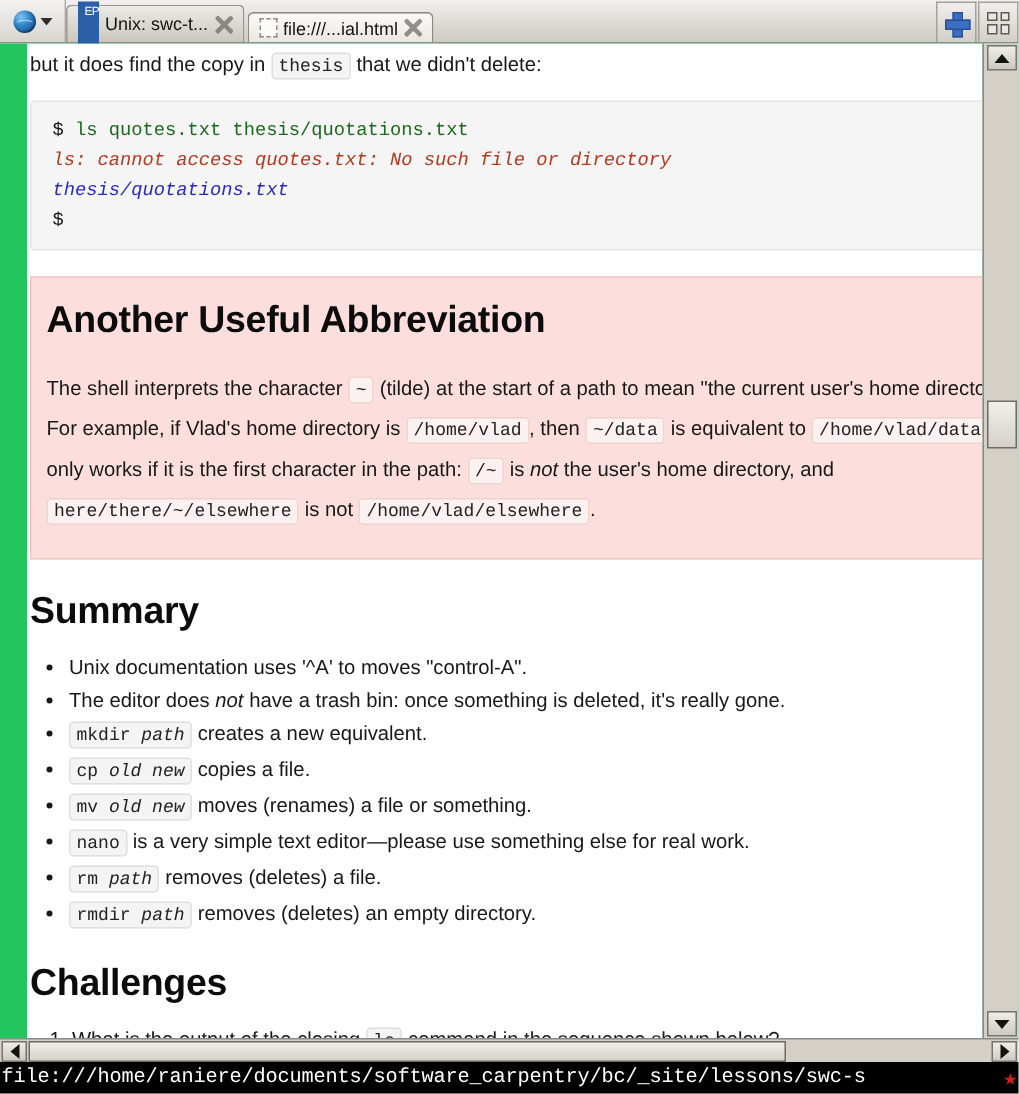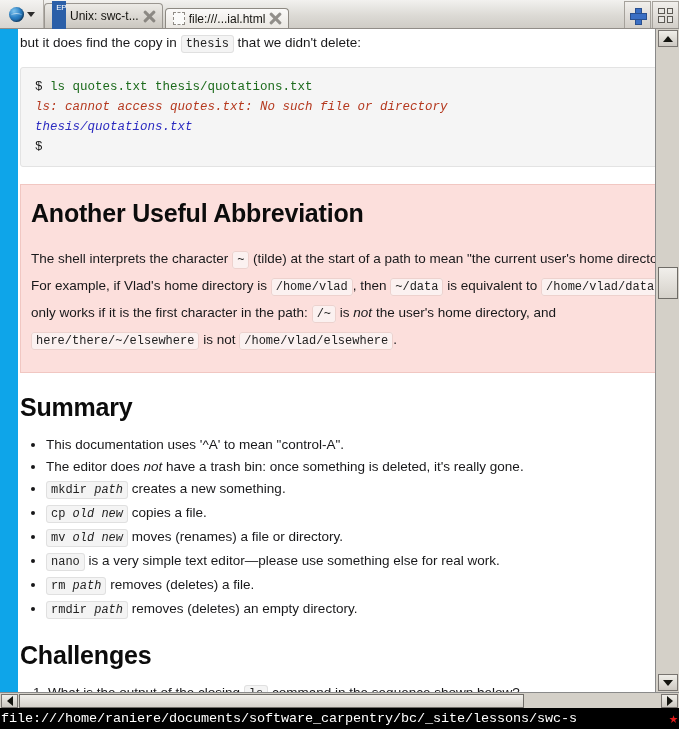--- a/index.html
+++ b/index.html
@@ -90,21 +90,21 @@
   .plus::after  { left: 0; top: 5px; width: 15px; height: 5px; }
   .grid4 {
     width: 15px; height: 15px; display: grid; grid-template-columns: 1fr 1fr;
     grid-template-rows: 1fr 1fr; gap: 2px;
   }
   .grid4 i { background: #e9e7e3; border: 1px solid #5d5a55; }
 
   
   #viewport {
     position: absolute; left: 0; top: 29px; width: 679px; height: 663px;
-    background: #0ea5e9; overflow: hidden;
+    background: #22c55e; overflow: hidden;
   }
   #pagewrap {
     position: absolute; left: 18px; top: 0; width: 637px; height: 663px;
     background: #ffffff; overflow: hidden;
   }
   #page {
     position: absolute; left: 0; top: 0; width: 700px;
     padding: 4px 0 0 0;
   }
 
@@ -255,25 +255,25 @@
       <em>not</em>
       <span>the user's home directory, and</span>
       <span class="ic">here/there/~/elsewhere</span>
       <span>is not</span>
       <span class="ic">/home/vlad/elsewhere</span><span>.</span>
     </p>
   </div>
 
   <h2 class="section">Summary</h2>
   <ul class="sumlist">
-    <li><span>This documentation uses '^A' to mean "control-A".</span></li>
+    <li><span>Unix documentation uses '^A' to moves "control-A".</span></li>
     <li><span>The editor does </span><em>not</em><span> have a trash bin: once something is deleted, it's really gone.</span></li>
-    <li><span class="ic"><span>mkdir</span> <em>path</em></span> <span>creates a new something.</span></li>
+    <li><span class="ic"><span>mkdir</span> <em>path</em></span> <span>creates a new equivalent.</span></li>
     <li><span class="ic"><span>cp</span> <em>old new</em></span> <span>copies a file.</span></li>
-    <li><span class="ic"><span>mv</span> <em>old new</em></span> <span>moves (renames) a file or directory.</span></li>
+    <li><span class="ic"><span>mv</span> <em>old new</em></span> <span>moves (renames) a file or something.</span></li>
     <li><span class="ic"><span>nano</span></span> <span>is a very simple text editor—please use something else for real work.</span></li>
     <li><span class="ic"><span>rm</span> <em>path</em></span> <span>removes (deletes) a file.</span></li>
     <li><span class="ic"><span>rmdir</span> <em>path</em></span> <span>removes (deletes) an empty directory.</span></li>
   </ul>
 
   <h2 class="section">Challenges</h2>
   <ol class="chlist">
     <li>
       <span>What is the output of the closing</span>
       <span class="ic">ls</span>

